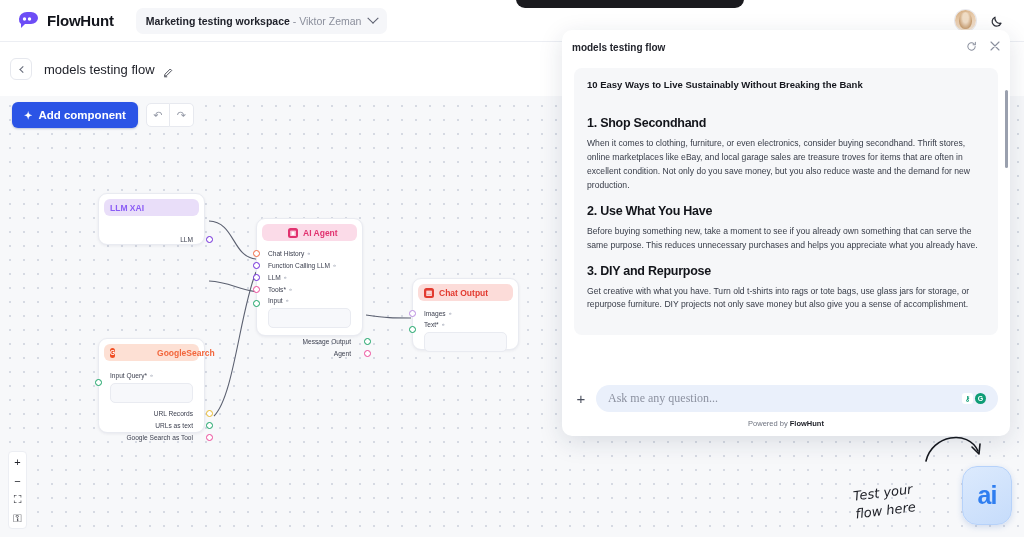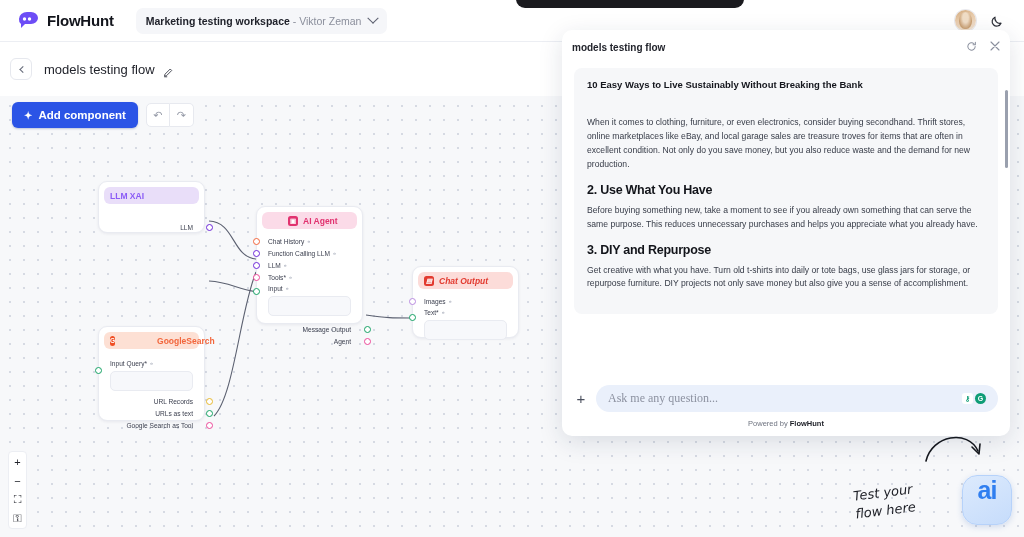--- a/index.html
+++ b/index.html
@@ -78,21 +78,21 @@
   .histbtn {
     width: 24px; height: 24px; background: #fff; border: 1px solid #e7e9ef;
     display: flex; align-items: center; justify-content: center; font-size: 11px; color: #9499a6;
   }
   .histbtn.left { border-radius: 5px 0 0 5px; }
   .histbtn.right { border-radius: 0 5px 5px 0; border-left: none; }
 
   
   .node {
     position: absolute; background: #fff; border: 1px solid #e9ebf1; border-radius: 9px;
-    box-shadow: 0 1px 3px rgba(25,35,70,.07); padding: 5px;
+    box-shadow: 0 1px 3px rgba(25,35,70,.07); padding: 5px; margin-top: 12px;
   }
   .node-hdr {
     border-radius: 6px; height: 17px; display: flex; align-items: center; gap: 5px;
     padding: 0 6px; font-size: 8.5px; font-weight: bold;
   }
   .node-ico { width: 10px; height: 10px; border-radius: 2.5px; display: flex;
               align-items: center; justify-content: center; font-size: 6.5px; color: #fff; font-weight: bold; }
   .node-body { padding: 5px 6px 4px 6px; }
 
   .port-row { display: flex; align-items: center; height: 12px; font-size: 6.6px; color: #3d4150; }
@@ -119,23 +119,23 @@
   .zbtn { width: 13px; height: 13px; display: flex; align-items: center; justify-content: center;
           font-size: 11px; color: #22242c; }
 
   
   .hand {
     position: absolute; right: 78px; bottom: 20px; width: 92px;
     font-family: "DejaVu Sans", sans-serif; font-size: 13px; color: #1b1d24;
     transform: rotate(-7deg); line-height: 1.35; font-style: italic;
   }
   .aibtn {
-    position: absolute; right: 12px; bottom: 12px; width: 50px; height: 50px; border-radius: 15px;
+    position: absolute; right: 12px; bottom: 12px; width: 50px; height: 59px; border-radius: 15px;
     background: linear-gradient(150deg,#dceafd 0%,#c6dcfb 100%);
-    border: 1.5px solid #b6d2fa; display: flex; align-items: flex-start; justify-content: center;
+    border: 1.5px solid #b6d2fa; display: flex; align-items: center; justify-content: center;
     box-shadow: 0 2px 6px rgba(40,90,180,.18); z-index: 14;
   }
   .ailabel { font-size: 25px; font-weight: bold; color: #2f7ef0; letter-spacing: -1px; }
 
   
   .chatpanel {
     position: absolute; left: 562px; top: 30px; width: 448px; height: 406px;
     background: #ffffff; border-radius: 10px; box-shadow: 0 6px 24px rgba(25,35,70,.13);
     z-index: 40; overflow: hidden; display: flex; flex-direction: column;
   }
@@ -330,21 +330,21 @@
           <span class="dot" style="border-color:#16a264;right:-9px;"></span>
         </div>
         <div class="port-row right">
           <span class="port-label">Agent</span>
           <span class="dot" style="border-color:#ec4899;right:-9px;"></span>
         </div>
       </div>
     </div>
 
     <div class="node" style="left:412px;top:170px;width:107px;height:72px;">
-      <div class="node-hdr" style="background:#fcdcd9;color:#e23a2f;font-style:italic;">
+      <div class="node-hdr" style="background:#fcdcd9;color:#e23a2f;">
         <span class="node-ico" style="background:#e23a2f;">▤</span>
         <span>Chat Output</span>
       </div>
       <div class="node-body" style="padding-top:6px;">
         <div class="port-row">
           <span class="dot" style="border-color:#b98be0;left:-4px;"></span>
           <span class="port-label">Images</span>
           <span class="at">⚬</span>
         </div>
         <div class="port-row" style="height:11px;">
@@ -392,27 +392,28 @@
             <path d="M1 1l8 8M9 1L1 9" stroke="#8a8f9d" stroke-width="1.1" stroke-linecap="round"></path>
           </svg>
         </span>
       </div>
     </div>
 
     <div class="chat-scroll">
       <div class="msg-card">
         <div class="msg-title">10 Easy Ways to Live Sustainably Without Breaking the Bank</div>
 
+        <div class="msg-h">1. Shop Secondhand</div>
         <div class="msg-p">When it comes to clothing, furniture, or even electronics, consider buying secondhand. Thrift stores, online marketplaces like eBay, and local garage sales are treasure troves for items that are often in excellent condition. Not only do you save money, but you also reduce waste and the demand for new production.</div>
 
         <div class="msg-h">2. Use What You Have</div>
         <div class="msg-p">Before buying something new, take a moment to see if you already own something that can serve the same purpose. This reduces unnecessary purchases and helps you appreciate what you already have.</div>
 
         <div class="msg-h">3. DIY and Repurpose</div>
-        <div class="msg-p">Get creative with what you have. Turn old t-shirts into daily or tote bags, use glass jars for storage, or repurpose furniture. DIY projects not only save money but also give you a sense of accomplishment.</div>
+        <div class="msg-p">Get creative with what you have. Turn old t-shirts into rags or tote bags, use glass jars for storage, or repurpose furniture. DIY projects not only save money but also give you a sense of accomplishment.</div>
       </div>
       <div class="scrollthumb"></div>
     </div>
 
     <div class="chat-foot">
       <div class="composer">
         <div class="plus">+</div>
         <div class="inputwrap">
           <input type="text" placeholder="Ask me any question..." style="">
           <span class="cbadge" style="background:#ffffff;color:#0f9d76;">⚷</span>

